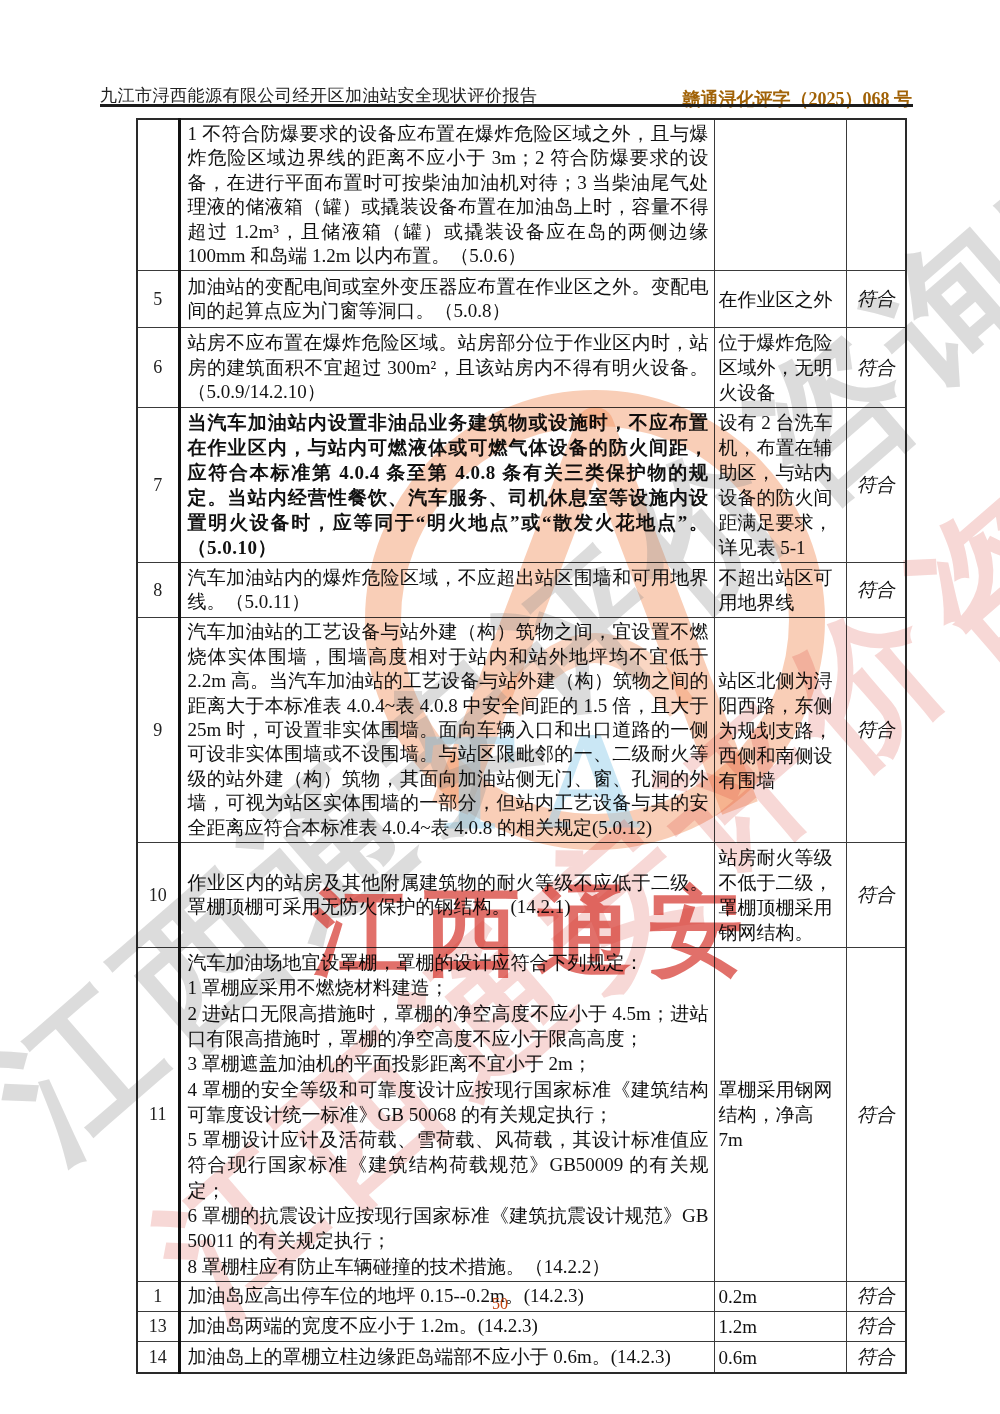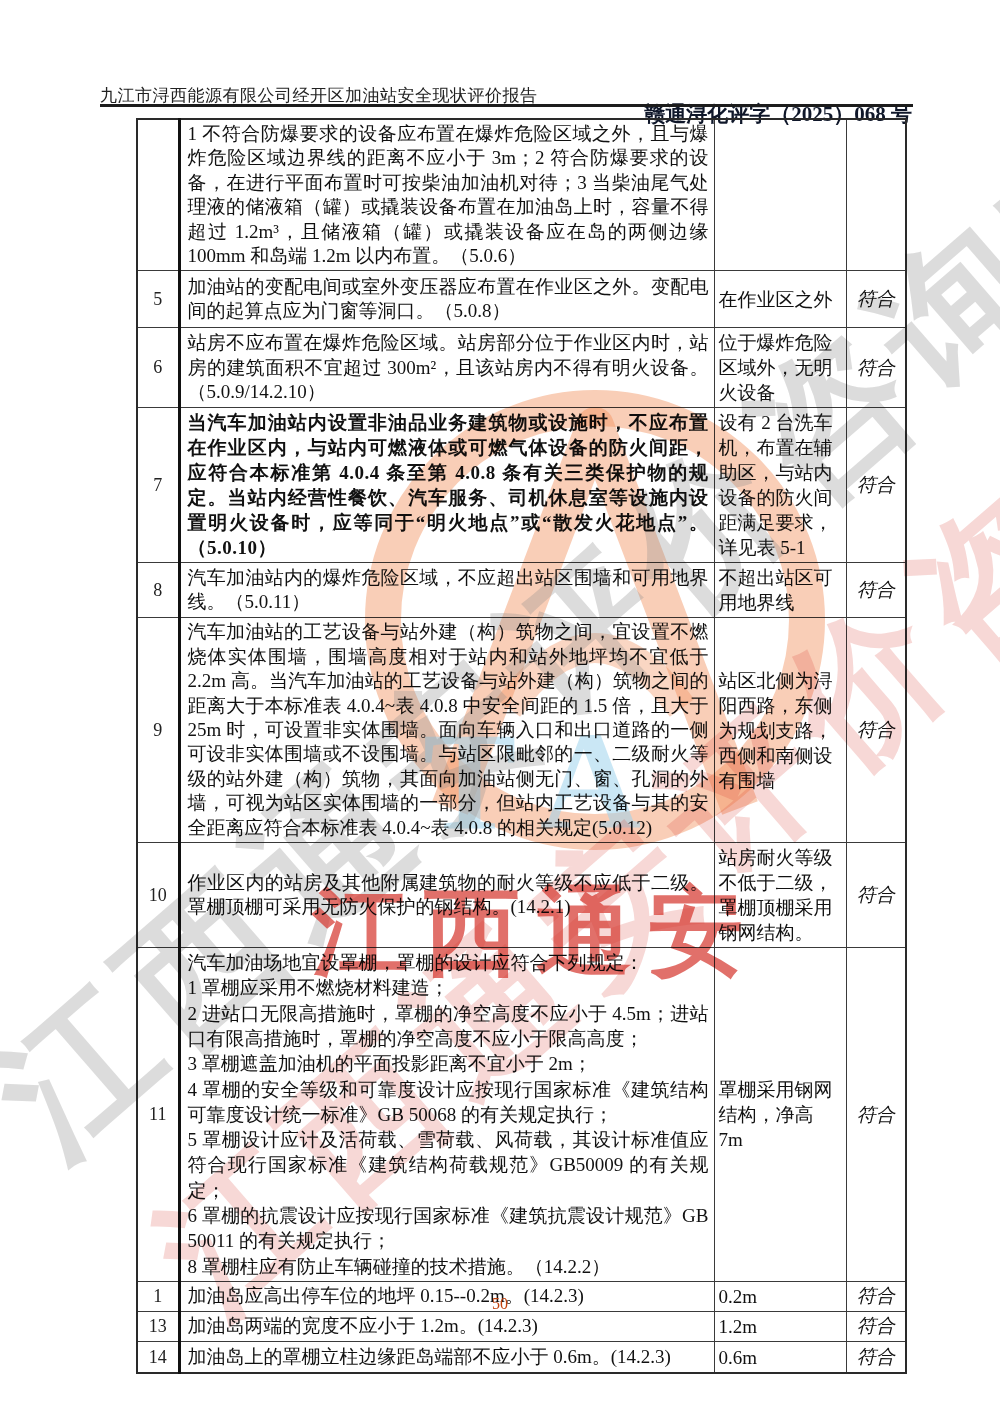--- a/index.html
+++ b/index.html
@@ -12,22 +12,22 @@
     overflow: hidden;
   }
   .page { position: absolute; inset: 0; }
 
   
   .header-left {
     position: absolute; left: 100px; top: 84px;
     font-size: 17px; letter-spacing: 0.5px; color: #222;
   }
   .header-right {
-    position: absolute; right: 88px; top: 100px;
-    font-size: 21px; font-weight: bold; color: #0f172a;
+    position: absolute; right: 88px; top: 87px;
+    font-size: 18px; font-weight: bold; color: #a16207;
   }
   .header-rule {
     position: absolute; left: 100px; top: 104px; width: 813px; height: 3px;
     background: #1c1c1c;
   }
 
   
   table.main-table {
     position: absolute; left: 136px; top: 118px; width: 769px;
     border-collapse: collapse; table-layout: fixed;

